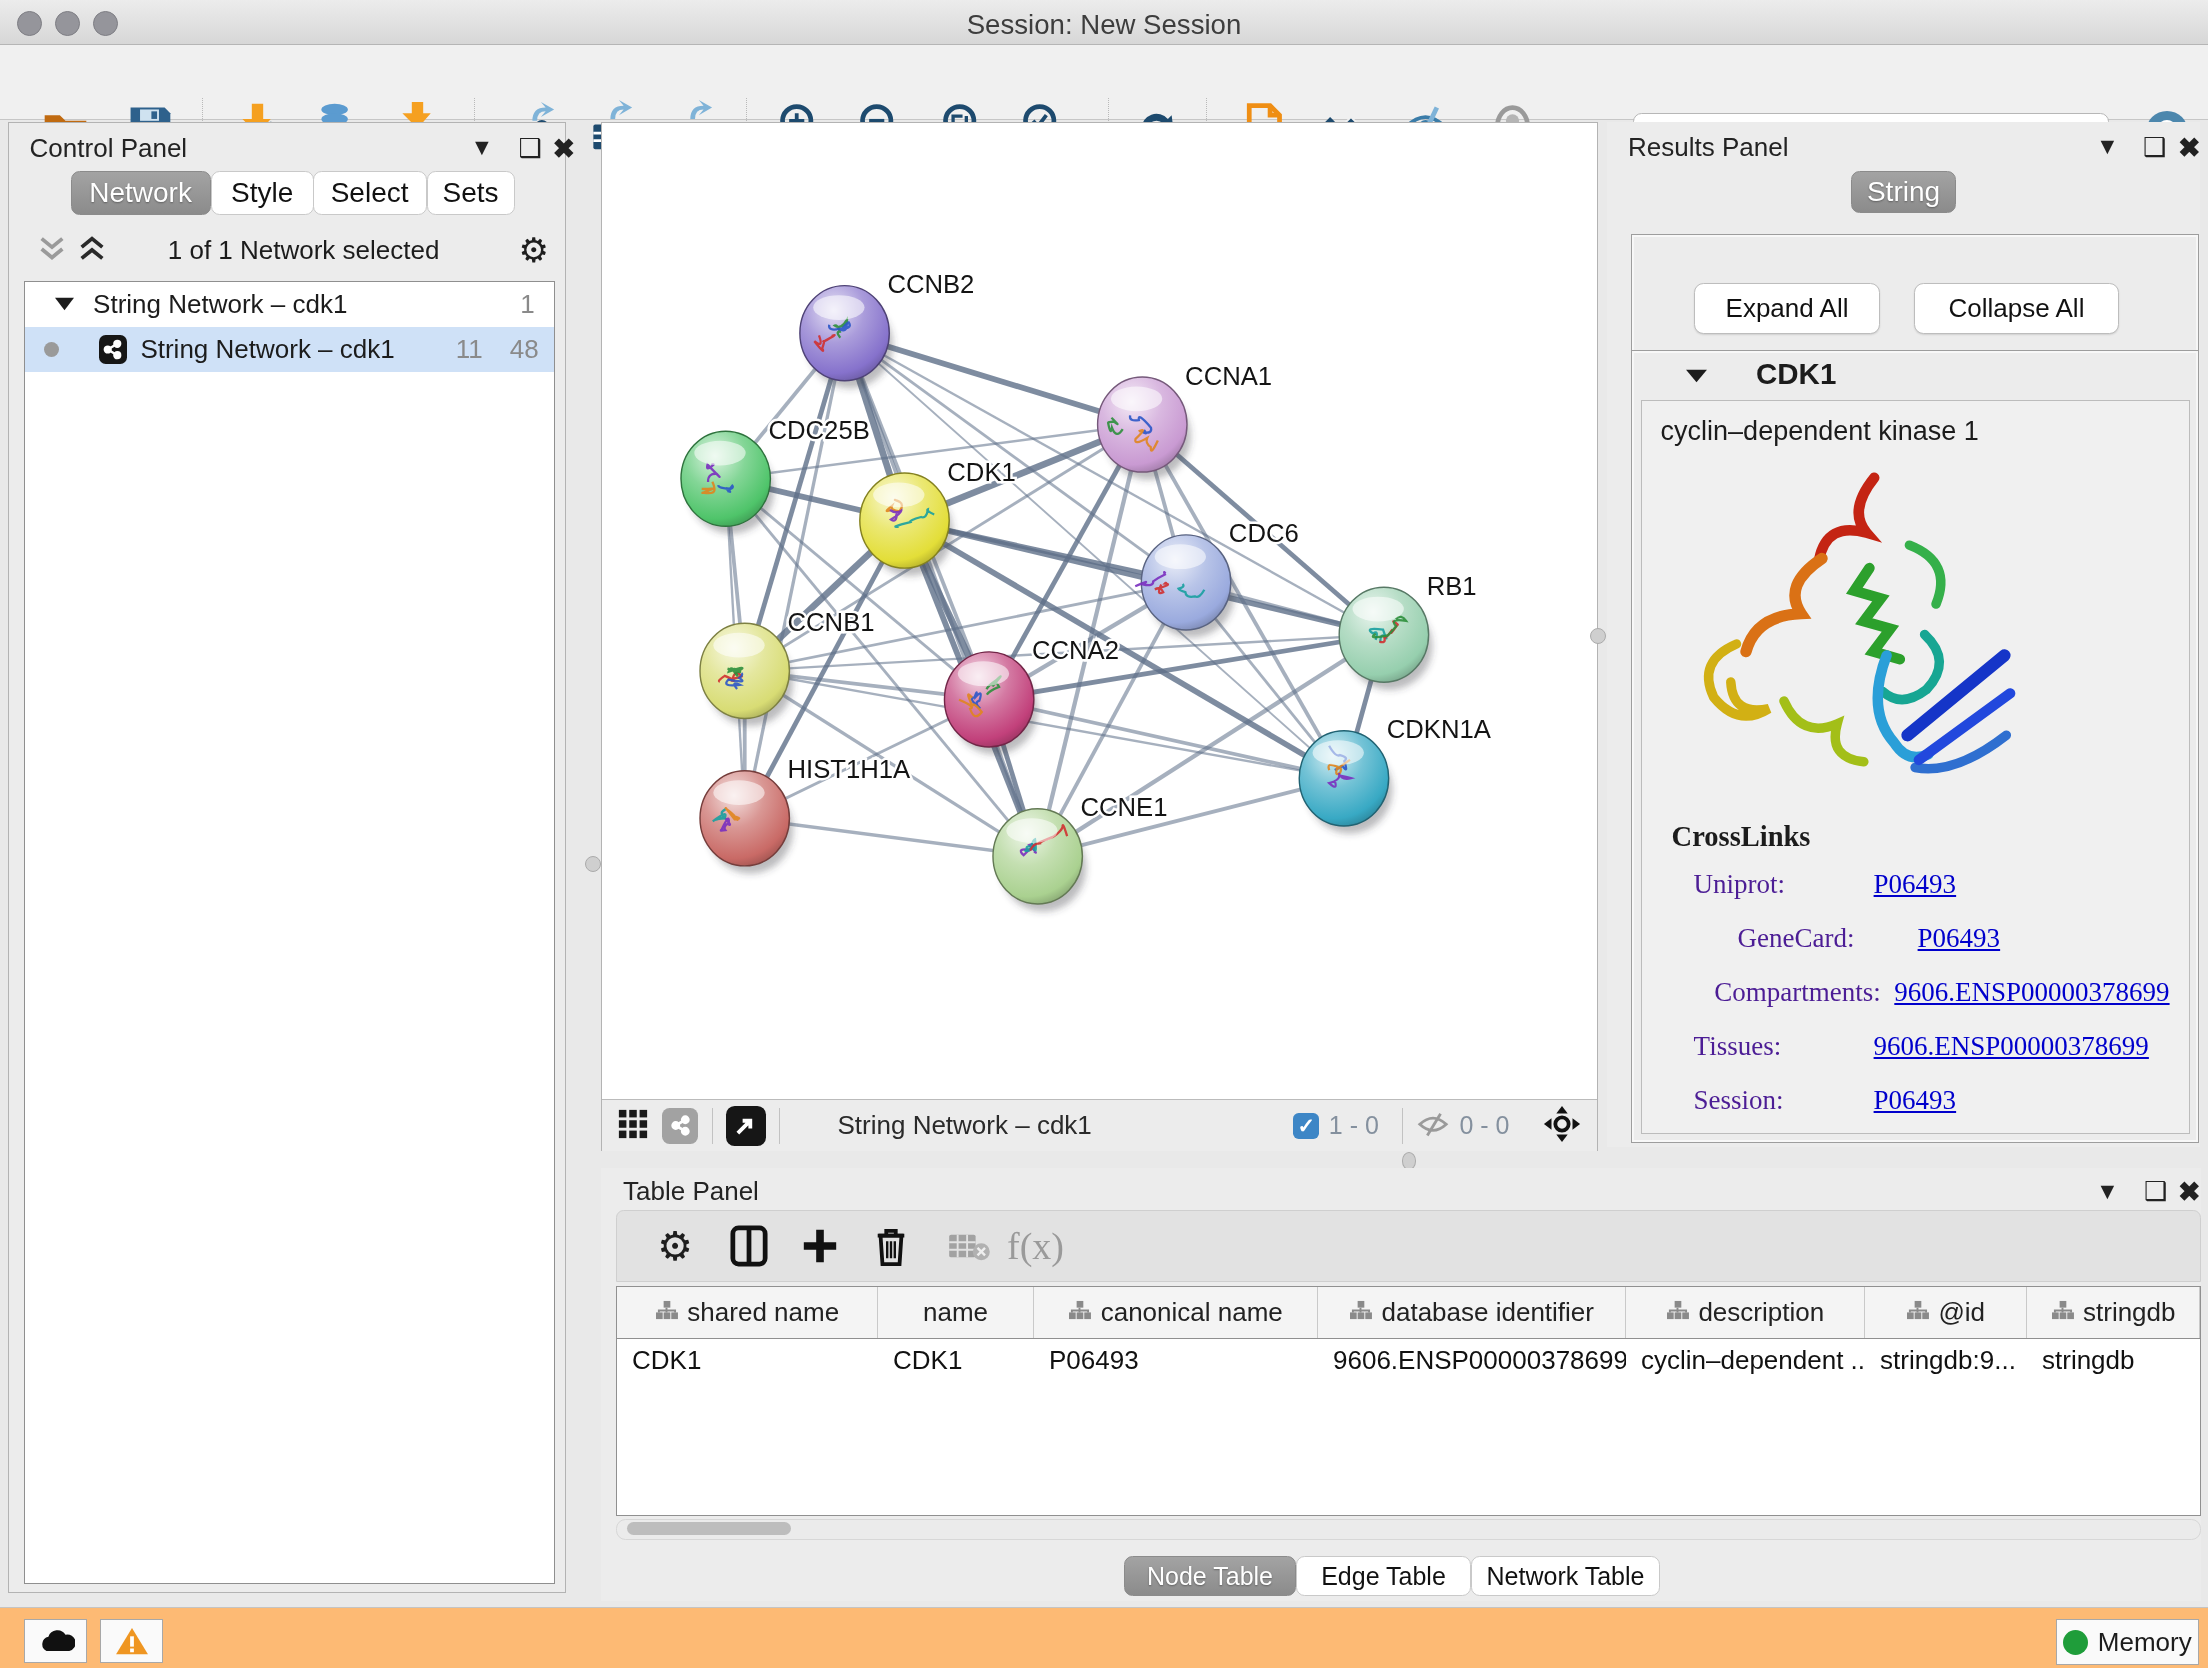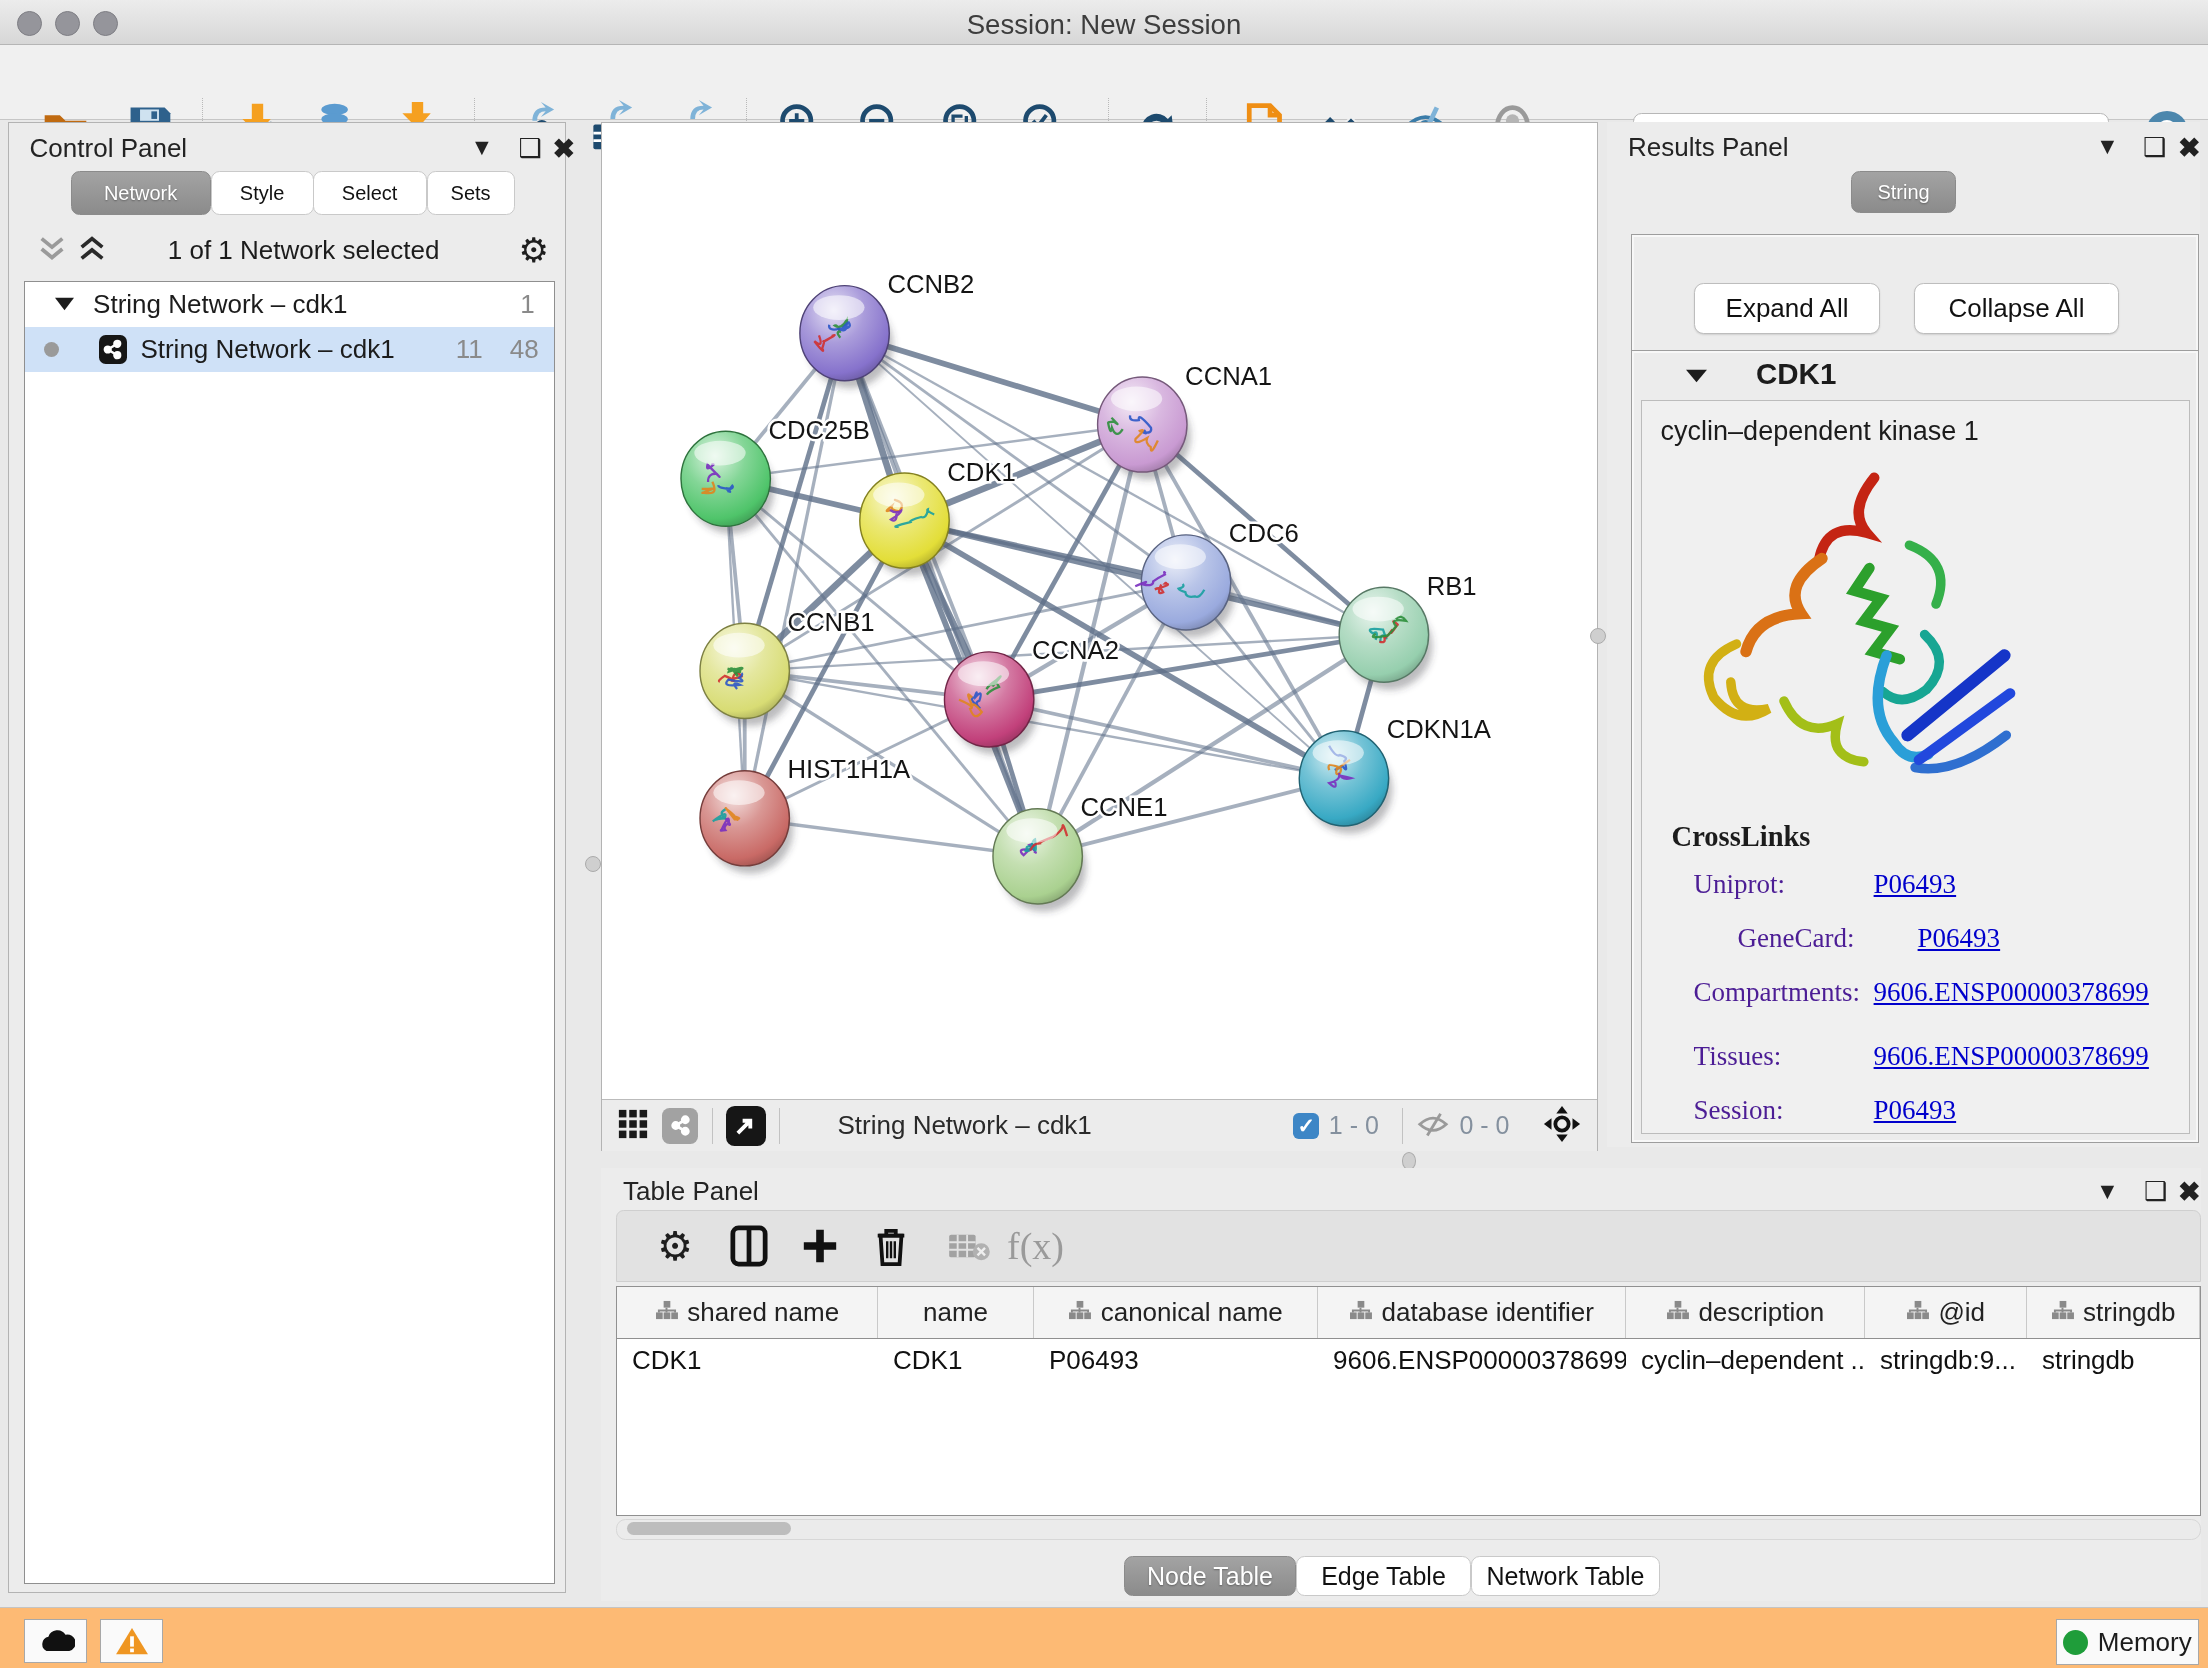--- a/index.html
+++ b/index.html
@@ -22,21 +22,21 @@
   .searchbox{position:absolute;left:1633px;top:68px;width:474px;height:45px;
     background:#fff;border:1.9px solid #b7b7b7;border-radius:8.6px;display:flex;align-items:center;}
   .searchbox input{border:none;outline:none;font-size:23px;flex:1;background:transparent;
     font-family:"Liberation Sans",sans-serif;}
   .mag{margin:0 7.6px 0 11.4px;}
   
   .panel-title{font-size:26px;color:#232323;}
   .phead-ic{position:absolute;font-size:23px;color:#222;cursor:default;}
   .tab{position:absolute;height:44px;border:1px solid #c9c9c9;background:#fff;
     border-radius:8.6px;display:flex;align-items:center;justify-content:center;
-    font-size:20px;color:#111;box-sizing:border-box;}
+    font-size:28px;color:#111;box-sizing:border-box;}
   .tab.sel{background:linear-gradient(#a3a3a3,#8b8b8b);color:#fff;border-color:#8b8b8b;
     text-shadow:0 1px 1.9px rgba(0,0,0,.35);}
   
   .cpanel{left:7.6px;top:122px;width:558px;height:1471px;background:#ececec;
     border:1px solid #b3b3b3;box-sizing:border-box;}
   .treebox{position:absolute;left:15px;top:158px;width:529px;height:1301px;
     background:#fff;border:1.9px solid #8f8f8f;}
   .trow{position:absolute;left:0;width:100%;height:45px;display:flex;align-items:center;
     font-size:26px;}
   .tcount{color:#8a8a8a;}
@@ -640,21 +640,21 @@
       <div class="abs serif" style="left:30px;top:420px;font-size:28.5px;font-weight:bold">CrossLinks</div>
       <div id="xlinks" class="abs serif" style="left:52px;top:468px;width:476px">
           <div style="display: flex; margin-bottom: 23px; align-items: baseline;">
             <span class="xl-label" style="width: 180px;">Uniprot:</span>
             <a class="xl-link">P06493</a>
           </div>
           <div style="display: flex; margin-bottom: 23px; align-items: baseline;">
             <span class="xl-label" style="width: 180px; margin-left: 44px;">GeneCard:</span>
             <a class="xl-link">P06493</a>
           </div>
-          <div style="display: flex; margin-bottom: 33px; align-items: baseline;">
+          <div style="display: flex; margin-bottom: 23px; align-items: baseline; justify-content: flex-end;">
             <span class="xl-label" style="width: 180px;">Compartments:</span>
             <a class="xl-link">9606.ENSP00000378699</a>
           </div>
           <div style="display: flex; margin-bottom: 23px; align-items: baseline;">
             <span class="xl-label" style="width: 180px;">Tissues:</span>
             <a class="xl-link">9606.ENSP00000378699</a>
           </div>
           <div style="display: flex; margin-bottom: 23px; align-items: baseline;">
             <span class="xl-label" style="width: 180px;">Session:</span>
             <a class="xl-link">P06493</a>

